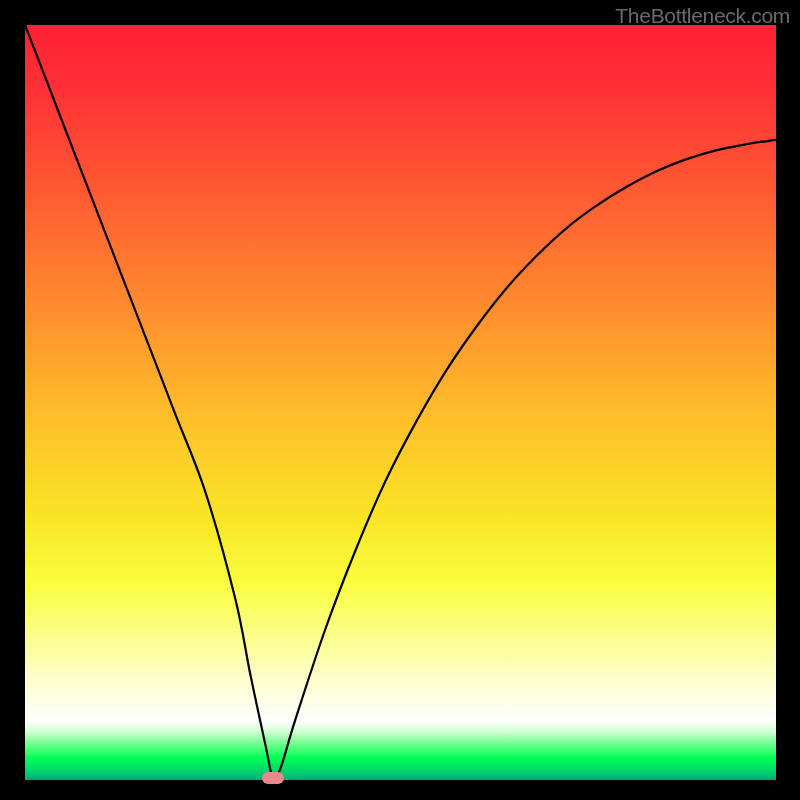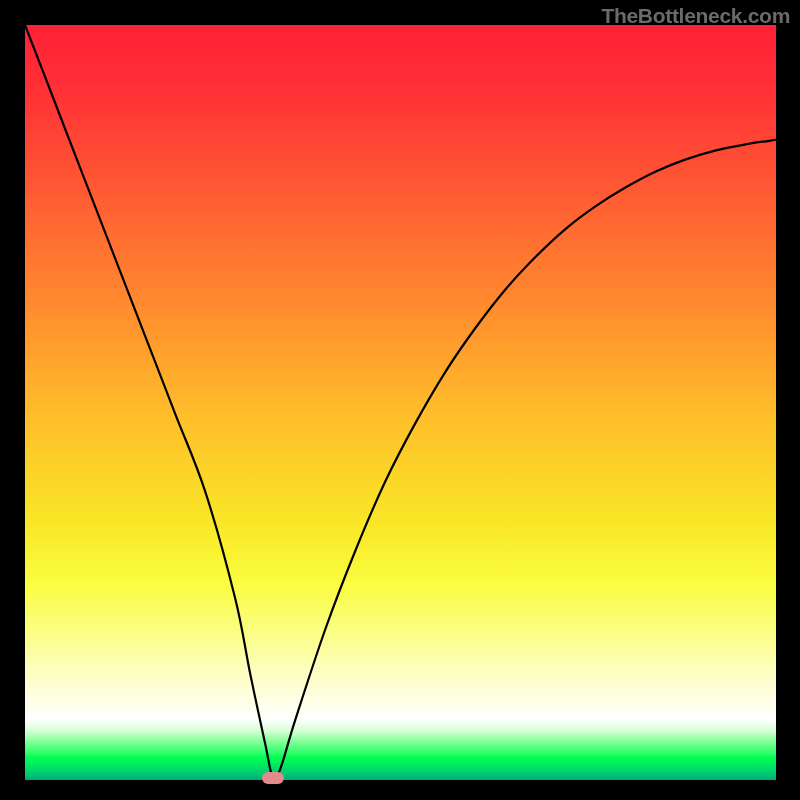--- a/index.html
+++ b/index.html
@@ -36,21 +36,21 @@
       #00d46d 98.8%,
       #00c176 99.4%,
       #00a779 100%
     );
   }
   .watermark {
     position: absolute;
     top: 4px;
     right: 10px;
     font-size: 21px;
-    font-weight: 700;
+    font-weight: 400;
     color: #6a6a6a;
     letter-spacing: -0.3px;
   }
   svg.curve {
     position: absolute;
     inset: 0;
     width: 100%;
     height: 100%;
     overflow: visible;
   }

